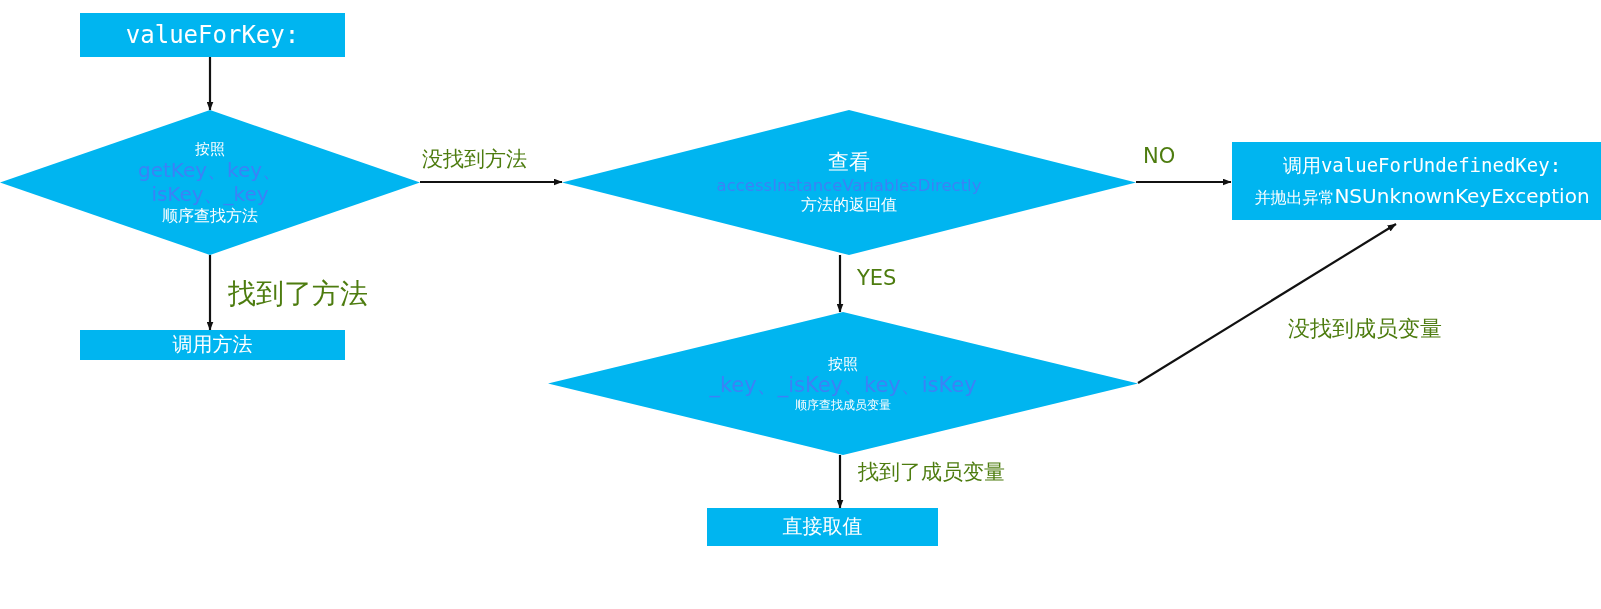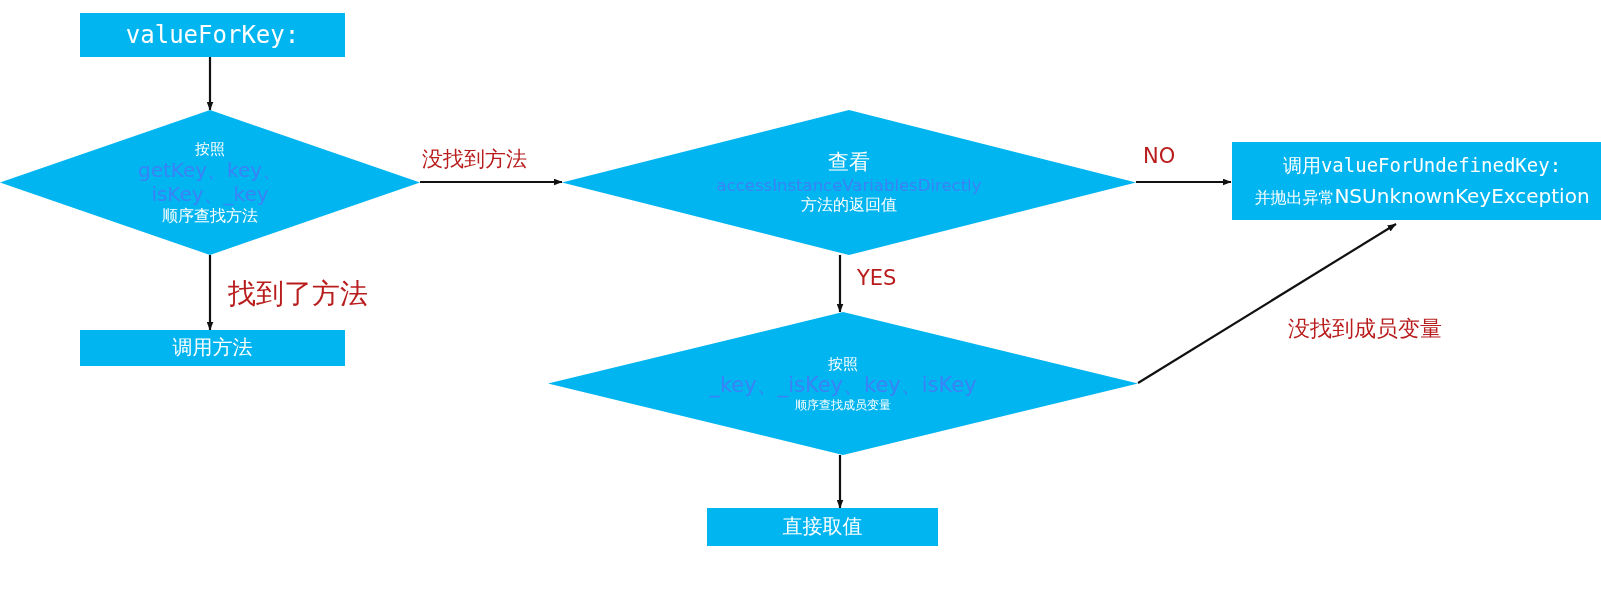--- a/index.html
+++ b/index.html
@@ -71,21 +71,21 @@
     color: #3b82f6;
   }
   .mono {
     font-family: "DejaVu Sans Mono", "Liberation Mono", monospace;
   }
   .sans {
     font-family: "DejaVu Sans", "Liberation Sans", sans-serif;
   }
   .edge-label {
     position: absolute;
-    color: #b91c1c;
+    color: #4d7c0f;
     font-family: "DejaVu Sans", "Liberation Sans", sans-serif;
     white-space: nowrap;
   }
 </style>
 </head>
 <body>
 
 <div id="canvas">
 
   <svg id="edges" viewBox="0 0 1601 609" xmlns="http://www.w3.org/2000/svg">
@@ -117,21 +117,21 @@
   <div class="diamond-wrap" style="left:0px; top:110px; width:420px; height:145px;">
     <div class="diamond-shape"></div>
     <div class="diamond-text">
       <span class="sans t-white" style="font-size:15px;">按照</span>
       <span class="sans t-dark" style="font-size:20px;">getKey、key、</span>
       <span class="sans t-dark" style="font-size:20px;">isKey、_key</span>
       <span class="sans t-white" style="font-size:16px;">顺序查找方法</span>
     </div>
   </div>
 
-  <div class="node rect" style="left:80px; top:330px; width:265px; height:36px;">
+  <div class="node rect" style="left:80px; top:330px; width:265px; height:30px;">
     <span class="sans t-white" style="font-size:20px;">调用方法</span>
   </div>
 
   <div class="diamond-wrap" style="left:562px; top:110px; width:574px; height:145px;">
     <div class="diamond-shape"></div>
     <div class="diamond-text">
       <span class="sans t-white" style="font-size:21px;">查看</span>
       <span class="sans t-dark" style="font-size:16.5px;">accessInstanceVariablesDirectly</span>
       <span class="sans t-white" style="font-size:16px;">方法的返回值</span>
     </div>
@@ -160,16 +160,17 @@
   </div>
 
   <span class="edge-label" style="left:422px; top:145px; font-size:21px;">没找到方法</span>
 
   <span class="edge-label" style="left:228px; top:275px; font-size:28px;">找到了方法</span>
 
   <span class="edge-label" style="left:1143px; top:144px; font-size:21px;">NO</span>
 
   <span class="edge-label" style="left:857px; top:266px; font-size:21px;">YES</span>
 
+  <span class="edge-label" style="left:858px; top:458px; font-size:21px;">找到了成员变量</span>
 
   <span class="edge-label" style="left:1288px; top:296px; font-size:22px;margin-top:18px;">没找到成员变量</span>
 
 </div>
 
 </body></html>

